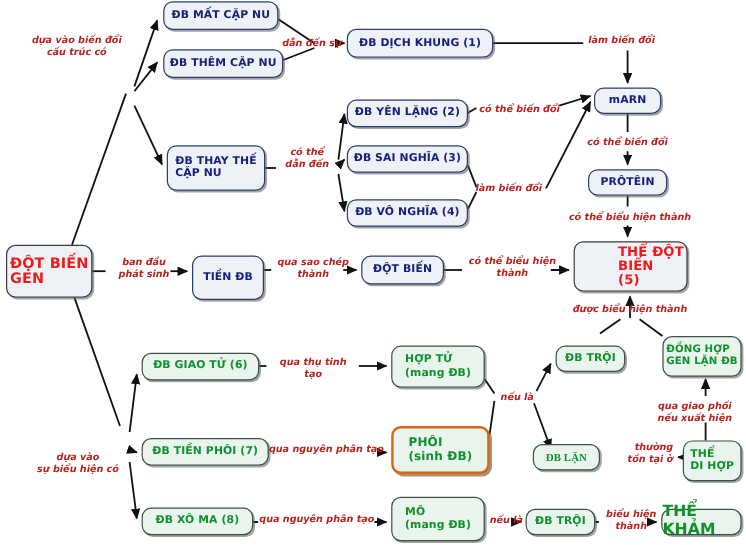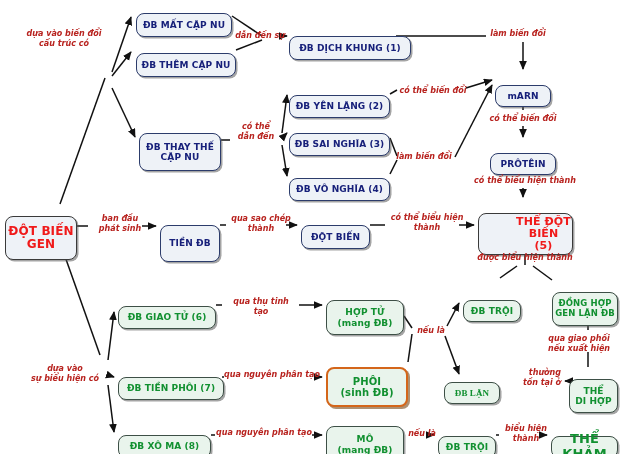--- a/index.html
+++ b/index.html
@@ -13,30 +13,28 @@
     overflow:hidden;
   }
   svg.edges{
     position:absolute;left:0;top:0;width:622px;height:454px;
     pointer-events:none;
   }
   .node{
     position:absolute;
     box-sizing:border-box;
     display:flex;align-items:center;justify-content:center;
-    text-align:center;
     border:1.6px solid #2b3c66;
     border-radius:8px;
     background:#eef2f7;
     font-weight:bold;
     line-height:1.12;
     letter-spacing:.1px;
     white-space:pre-line;
     box-shadow:1.5px 1.5px 0px rgba(90,90,90,.55);
-    margin-top:12px;
   }
   .node.blue{ color:#17207a; border-color:#2c3c6b; background:#eef2f7; }
   .node.green{ color:#119030; border-color:#3d4f46; background:#e9f4ec; }
   .node.red{ color:#f01a1a; border-color:#3a3a3a; background:#eef2f7; }
   .node.accent{
     border:2.4px solid #d4661a;
     box-shadow:2px 2px 0px rgba(120,70,20,.6);
   }
   .lbl{
     position:absolute;
@@ -187,21 +185,21 @@
       <div class="lbl" style="left: 394px; top: 152px; width: 60px;">làm biến đổi</div>
       <div class="lbl" style="left: 489px; top: 114px; width: 68px;">có thể biến đổi</div>
       <div class="lbl" style="left: 470px; top: 176px; width: 110px;">có thể biểu hiện thành</div>
       <div class="lbl" style="left: 90px; top: 214px; width: 60px;">ban đầu
 phát sinh</div>
       <div class="lbl" style="left: 228px; top: 214px; width: 66px;">qua sao chép
 thành</div>
       <div class="lbl" style="left: 387px; top: 213px; width: 80px;">có thể biểu hiện
 thành</div>
       <div class="lbl" style="left: 472px; top: 253px; width: 106px;">được biểu hiện thành</div>
-      <div class="lbl" style="left: 20px; top: 364px; width: 90px;">dựa vào
+      <div class="lbl" style="left: 20px; top: 376px; width: 90px;">dựa vào
 sự biểu hiện có</div>
       <div class="lbl" style="left: 225px; top: 297px; width: 72px;">qua thụ tinh tạo</div>
       <div class="lbl" style="left: 224px; top: 370px; width: 96px;">qua nguyên phân tạo</div>
       <div class="lbl" style="left: 216px; top: 428px; width: 96px;">qua nguyên phân tạo</div>
       <div class="lbl" style="left: 414px; top: 326px; width: 34px;">nếu là</div>
       <div class="lbl" style="left: 521px; top: 368px; width: 40px; text-align: right;">thường
 tồn tại ở</div>
       <div class="lbl" style="left: 543px; top: 334px; width: 72px;">qua giao phối
 nếu xuất hiện</div>
       <div class="lbl" style="left: 406px; top: 429px; width: 32px;">nếu là</div>

